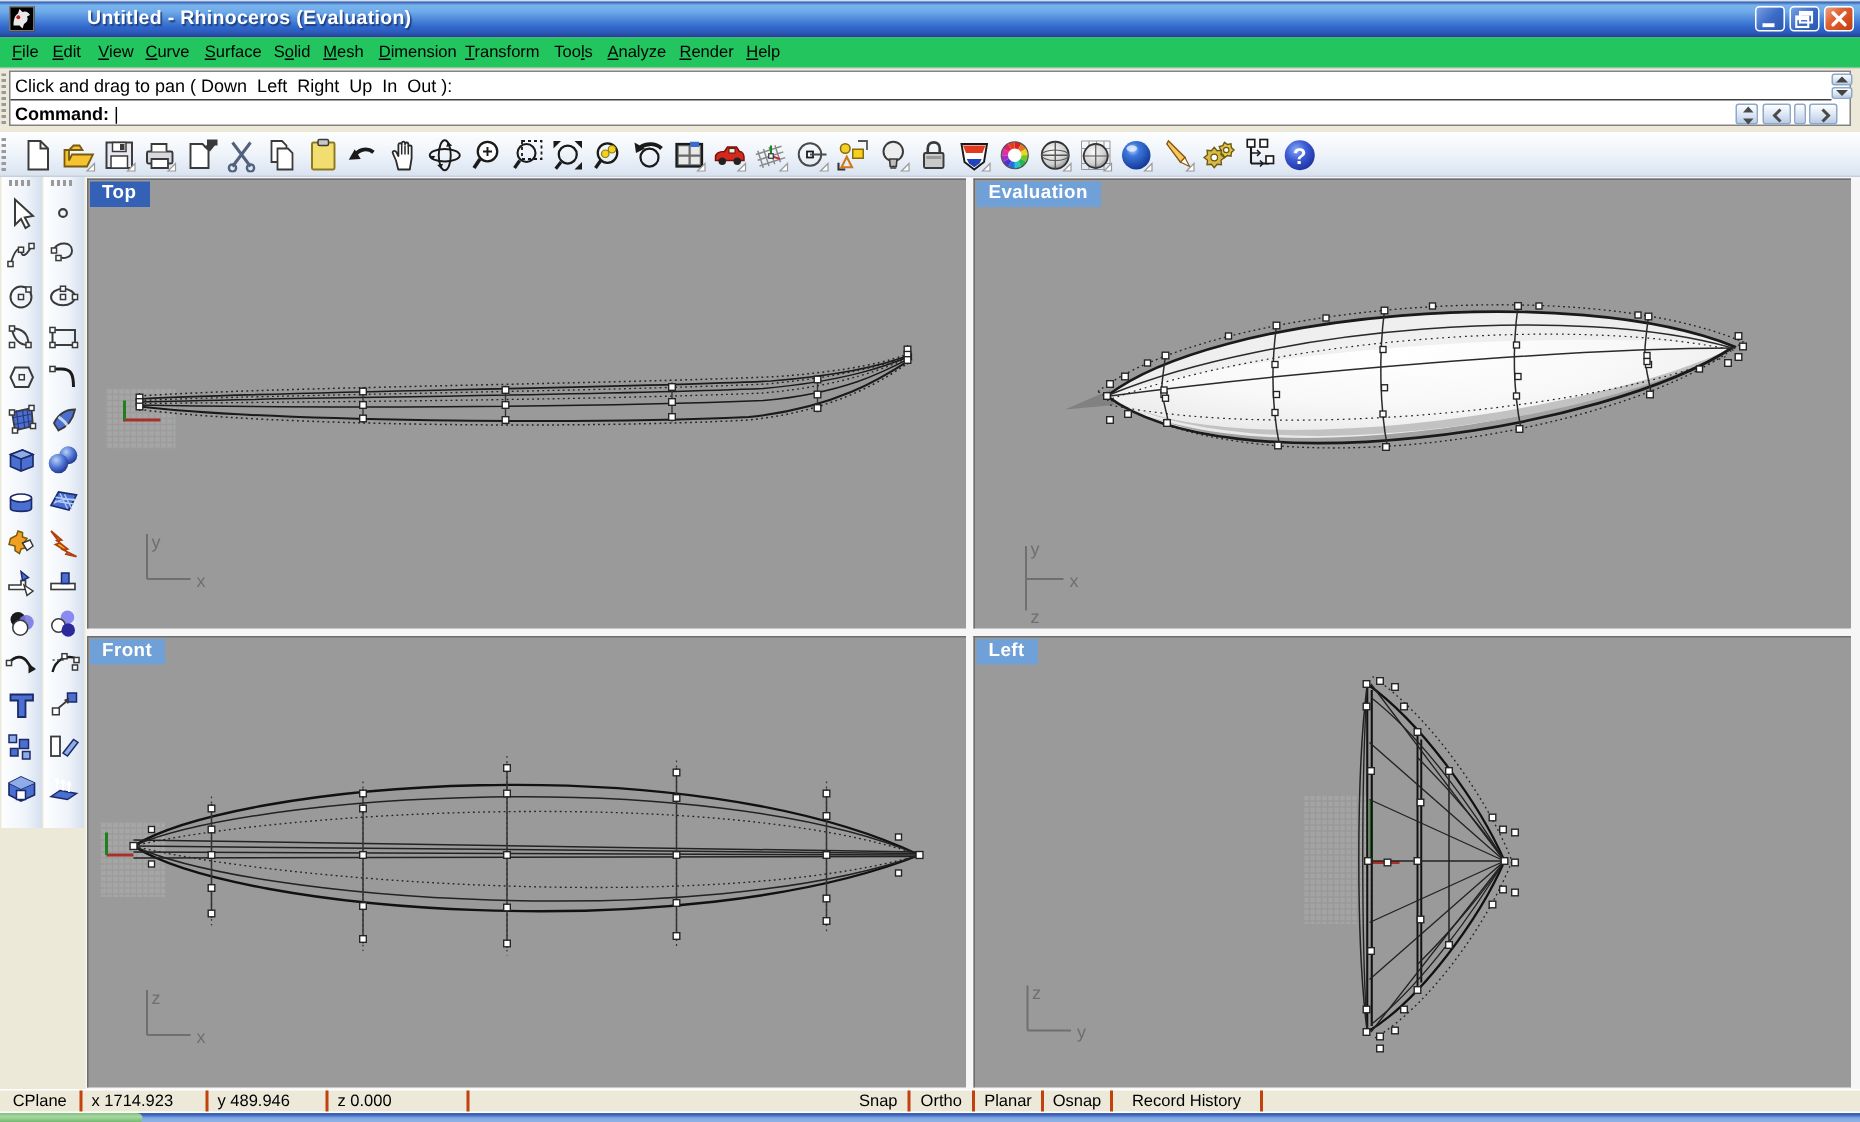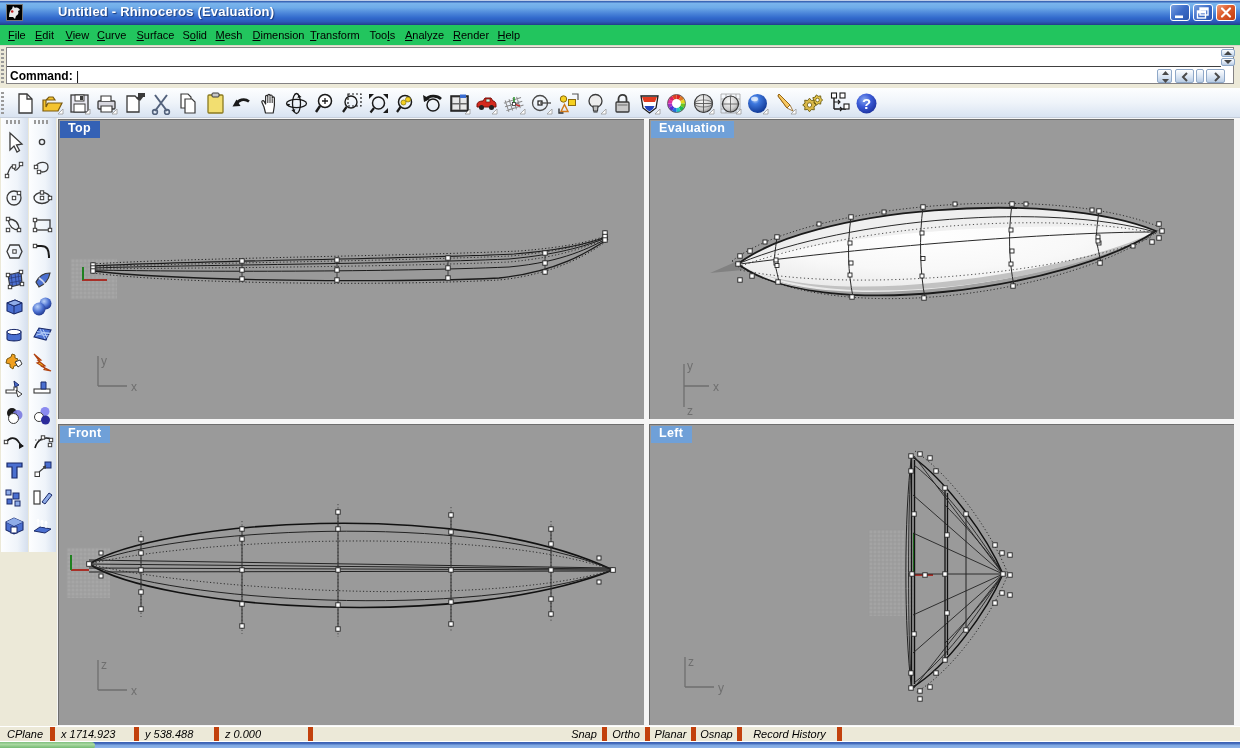--- a/index.html
+++ b/index.html
@@ -49,21 +49,21 @@
 #vpPersp    { left:592px; top:1px;   width:585px; height:300px; }
 #vpFront    { left:1px;   top:306px; width:586px; height:301px; }
 #vpRight    { left:592px; top:306px; width:585px; height:301px; }
 #vpTop .vplabel { background:#3461B5; }
 #vpPersp .vplabel { background:#6FA0D8; }
 #vpFront .vplabel { background:#6FA0D8; }
 #vpRight .vplabel { background:#6FA0D8; }
 
 
 #statusbar { left:0; top:726px; width:1240px; height:16px; background:#ECE9D8; border-top:1px solid #fff; font-size:11px; color:#000; }
-#statusbar .cell { position:absolute; top:0px; height:15px; padding-top:1px; border-right:5px solid #c2410c;font-style:italic; }
+#statusbar .cell { position:absolute; top:0px; height:15px; padding-top:1px; border-right:2px solid #c2410c; }
 
 
 #taskbar { left:0; top:741px; width:1240px; height:7px; border-top:1px solid #fff; background:linear-gradient(to bottom,#3C62B5 0%,#3C62B5 20%,#7FA8E2 55%,#8FB3E8 100%); }
 #startfrag { position:absolute; left:0; top:0; width:95px; height:7px; background:linear-gradient(to bottom,#7FBF7F 0%,#A8D8A0 35%,#7FC07C 75%,#6AB168 100%); border-radius:0 4px 4px 0; }
 </style>
 </head>
 <body>
 
 <div id="titlebar" class="abs">
   <div class="ticon"><svg width="15" height="15" viewBox="0 0 15 15">
@@ -103,20 +103,21 @@
     <span style="left:310px"><u>T</u>ransform</span>
     <span style="left:369.5px">Too<u>l</u>s</span>
     <span style="left:405px"><u>A</u>nalyze</span>
     <span style="left:453px"><u>R</u>ender</span>
     <span style="left:497.5px"><u>H</u>elp</span>
 </div>
 
 <div id="cmdwrap" class="abs">
   <div class="grip" style="top:3px;height:34px;"></div>
   <div id="cmdbox">
+    <div id="cmdline1">Click and drag to pan ( Down  Left  Right  Up  In  Out ):</div>
     <div id="cmdsep"></div>
     <div id="cmdline2">Command: <span style="font-weight:normal">|</span></div>
     <div class="mbtn" style="left:1214px;top:1px;width:14px;height:8px;">
         <svg width="12" height="6" style="display:block">
           <path d="M6 1 L10 5 L2 5 Z" fill="#444"></path>
         </svg>
       </div>
     <div class="mbtn" style="left:1214px;top:10px;width:14px;height:8px;">
         <svg width="12" height="6" style="display:block">
           <path d="M6 5 L10 1 L2 1 Z" fill="#444"></path>
@@ -745,21 +746,21 @@
         <text x="38" y="241" font-size="12" fill="#6f6f6f">z</text>
         <text x="68" y="267" font-size="12" fill="#6f6f6f">y</text>
       </svg>
       <div class="vplabel">Left</div>
     </div>
 </div>
 
 <div id="statusbar" class="abs">
   <div class="cell" style="left:0;width:55px;text-align:center;">CPlane</div>
   <div class="cell" style="left:55px;width:84px;padding-left:6px;">x 1714.923</div>
-  <div class="cell" style="left:139px;width:80px;padding-left:6px;">y 538.488</div>
+  <div class="cell" style="left:139px;width:80px;padding-left:6px;">y 489.946</div>
   <div class="cell" style="left:219px;width:94px;padding-left:6px;">z 0.000</div>
   <div class="cell" style="left:566px;width:41px;text-align:center;">Snap</div>
   <div class="cell" style="left:607px;width:43px;text-align:center;">Ortho</div>
   <div class="cell" style="left:650px;width:46px;text-align:center;">Planar</div>
   <div class="cell" style="left:696px;width:46px;text-align:center;">Osnap</div>
   <div class="cell" style="left:742px;width:100px;text-align:center;">Record History</div>
 </div>
 
 <div id="taskbar" class="abs">
     <div id="startfrag"></div>

